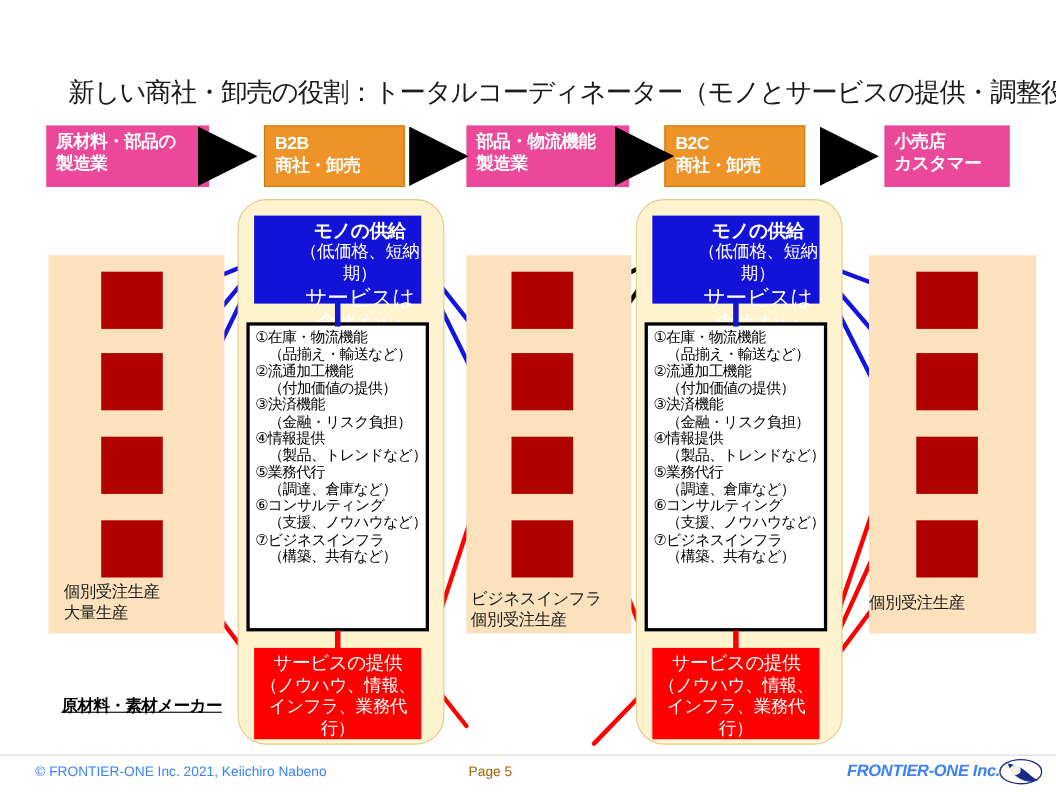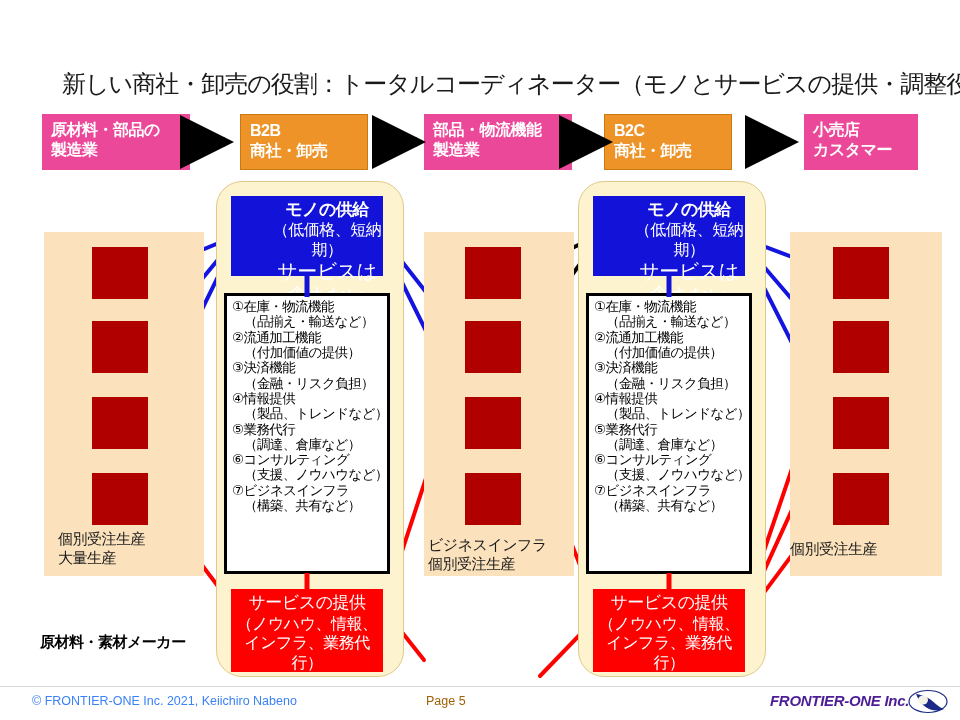--- a/index.html
+++ b/index.html
@@ -98,21 +98,21 @@
     position:absolute;font-size:15px;font-weight:bold;color:#000;
     line-height:1.3;white-space:nowrap;z-index:28;letter-spacing:-0.5px;
   }
 
   
   .footline{position:absolute;left:0;top:686px;width:960px;height:1px;background:#d8d8d8;}
   .foot-copy{position:absolute;left:32px;top:694px;font-size:12.5px;color:#3b82f6;white-space:nowrap;}
   .foot-page{position:absolute;left:426px;top:694px;font-size:12.5px;color:#a16207;}
   .foot-logo-text{
     position:absolute;left:770px;top:692px;font-size:15px;font-weight:bold;
-    font-style:italic;color:#4c1d95;white-space:nowrap;letter-spacing:-0.3px;
+    font-style:italic;color:#3b82f6;white-space:nowrap;letter-spacing:-0.3px;
   }
   .foot-logo-mark{position:absolute;left:908px;top:688px;width:40px;height:27px;}
 </style>
 </head>
 <body>
 
 <div id="slide">
 
 
   <div class="subtitle">新しい商社・卸売の役割：トータルコーディネーター（モノとサービスの提供・調整役）</div>
@@ -297,21 +297,21 @@
   <svg style="position:absolute;left:662px;top:573px;width:14px;height:20px;z-index:26;" viewBox="0 0 14 20">
       <line x1="7" y1="0" x2="7" y2="20" stroke="#FF0000" stroke-width="5"></line>
     </svg>
 
   <div class="redbox" style="left:593px;top:589px;width:152px;height:83px;">
     <span class="l1">サービスの提供</span>
     <span class="l2">（ノウハウ、情報、</span>
     <span class="l3">インフラ、業務代行）</span>
   </div>
 
-  <div class="maker" style="left:40px;top:632px;">
+  <div class="maker" style="left:56px;top:632px;text-decoration:underline;">
     <div>原材料・素材メーカー</div>
   </div>
 
   <div class="footline"></div>
   <div class="foot-copy">© FRONTIER-ONE Inc. 2021,  Keiichiro  Nabeno</div>
   <div class="foot-page">Page 5</div>
   <div class="foot-logo-text">FRONTIER-ONE Inc.</div>
   <svg class="foot-logo-mark" viewBox="0 0 40 27">
     <ellipse cx="20" cy="13.5" rx="19" ry="11" fill="#ffffff" stroke="#1b2a86" stroke-width="1.2"></ellipse>
     <path d="M8 6 C24 8, 28 19, 36 21 C28 25, 14 22, 8 6 Z" fill="#1b2a86"></path>

